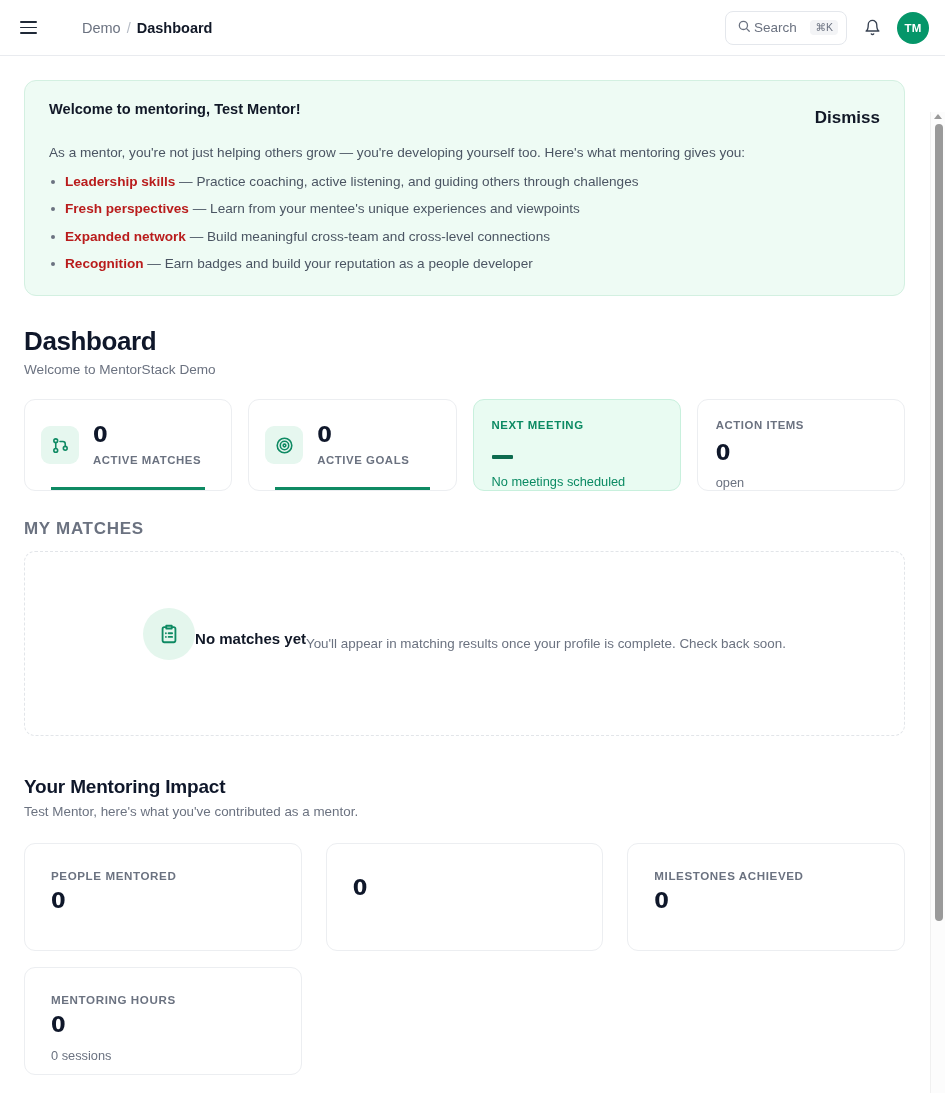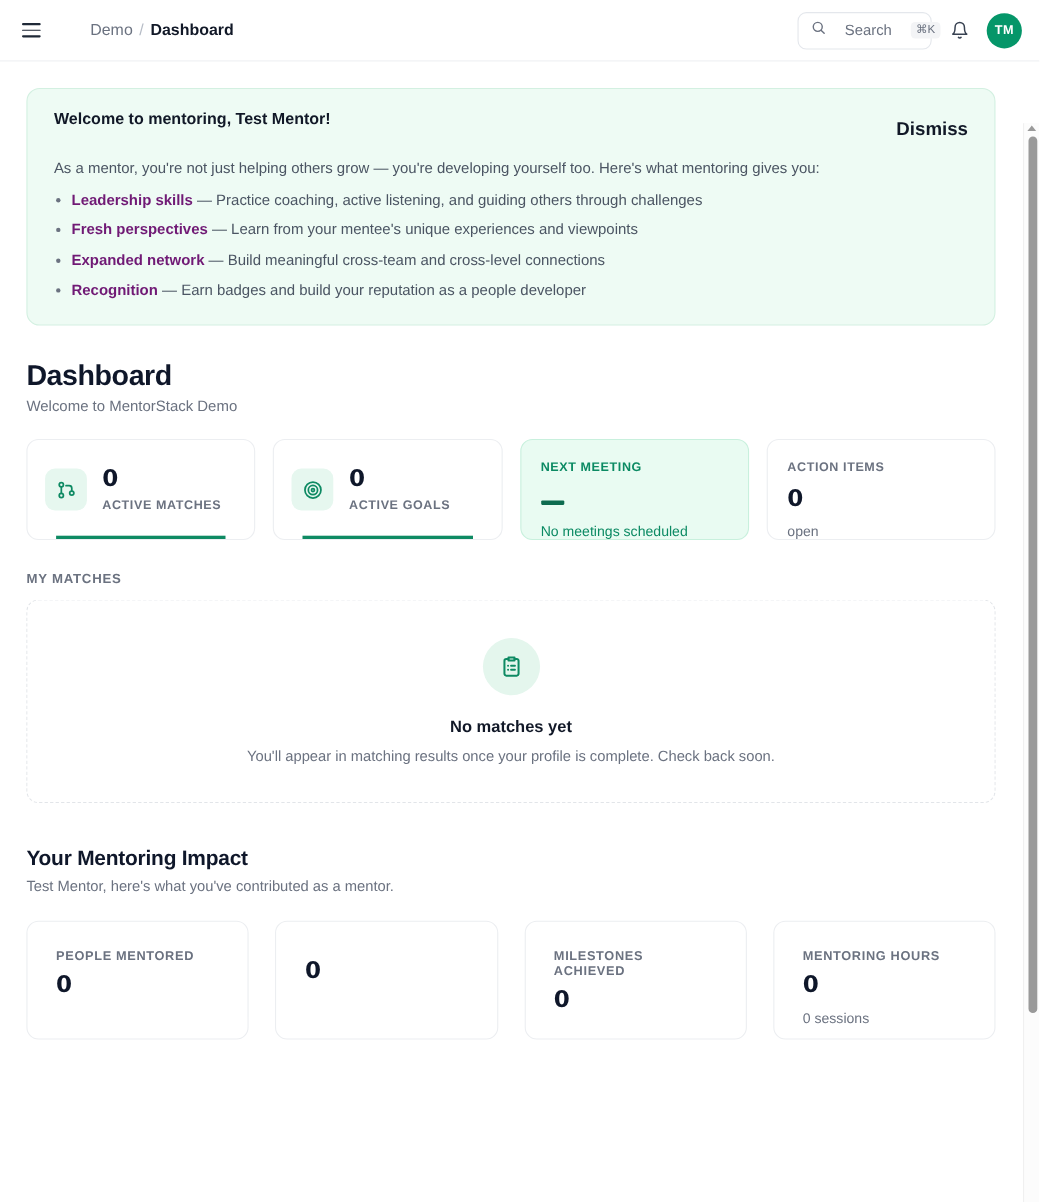--- a/index.html
+++ b/index.html
@@ -44,21 +44,21 @@
   .bc-root { color: #6b7280; cursor: pointer; }
   .bc-sep { color: #b6bcc6; }
   .bc-current { color: #111827; font-weight: 700; }
 
   .topbar-right {
     margin-left: auto;
     display: flex; align-items: center; gap: 14px;
   }
   .searchbox {
     width: 120px;
-    display: flex; align-items: center; gap: 17px;
+    display: flex; align-items: center; gap: 3px;
     border: 1px solid #e4e7ec;
     border-radius: 8px;
     height: 34px;
     padding: 0 8px 0 11px;
     cursor: text;
     background: #fff;
     width: 122px;
   }
   .searchbox svg { flex: 0 0 auto; }
   .search-ph {
@@ -127,21 +127,21 @@
   }
   .welcome li:last-child { margin-bottom: 0; }
   .welcome li::before {
     content: "";
     position: absolute;
     left: 2px; top: 7px;
     width: 4px; height: 4px;
     border-radius: 50%;
     background: #6b7280;
   }
-  .welcome li b { color: #701a75; font-weight: 700; }
+  .welcome li b { color: #b91c1c; font-weight: 700; }
   .dismiss {
     position: absolute;
     right: 24px; top: 27px;
     font-size: 17px;
     font-weight: 700;
     color: #111827;
     cursor: pointer;
     background: none; border: none;
     font-family: inherit;
   }
@@ -222,32 +222,32 @@
   .dash-val {
     display: inline-block;
     width: 21px; height: 4px;
     background: #0d6b4f;
     border-radius: 1px;
     margin-top: 13px;
   }
 
   
   .section-label {
-    font-size: 12px;
+    font-size: 17px;
     font-weight: 700;
     color: #6b7280;
     letter-spacing: .7px;
     margin-top: 28px;
     margin-bottom: 12px;
   }
   .empty-wrap {
     border: 1px dashed #e2e5e9;
     border-radius: 11px;
     height: 185px;
-    display: flex; flex-direction: column;
+    display: flex; flex-direction: row;
     align-items: center; justify-content: center;
     background: #fff;
   }
   .empty-ico {
     width: 52px; height: 52px;
     border-radius: 50%;
     background: #e4f6ed;
     display: flex; align-items: center; justify-content: center;
     margin-bottom: 20px;
   }
@@ -270,21 +270,21 @@
     color: #0f172a;
     letter-spacing: -.2px;
   }
   .impact-head p {
     font-size: 13.4px;
     color: #6b7280;
     margin-top: 6px;
   }
   .impact-grid {
     display: grid;
-    grid-template-columns: 1fr 1fr 1fr 1fr;
+    grid-template-columns: 1fr 1fr 1fr;
     gap: 16px 24px;
     margin-top: 24px;
   }
   .impact-card {
     background: #fff;
     border: 1px solid #eceef1;
     border-radius: 11px;
     height: 108px;
     padding: 25px 26px;
   }

